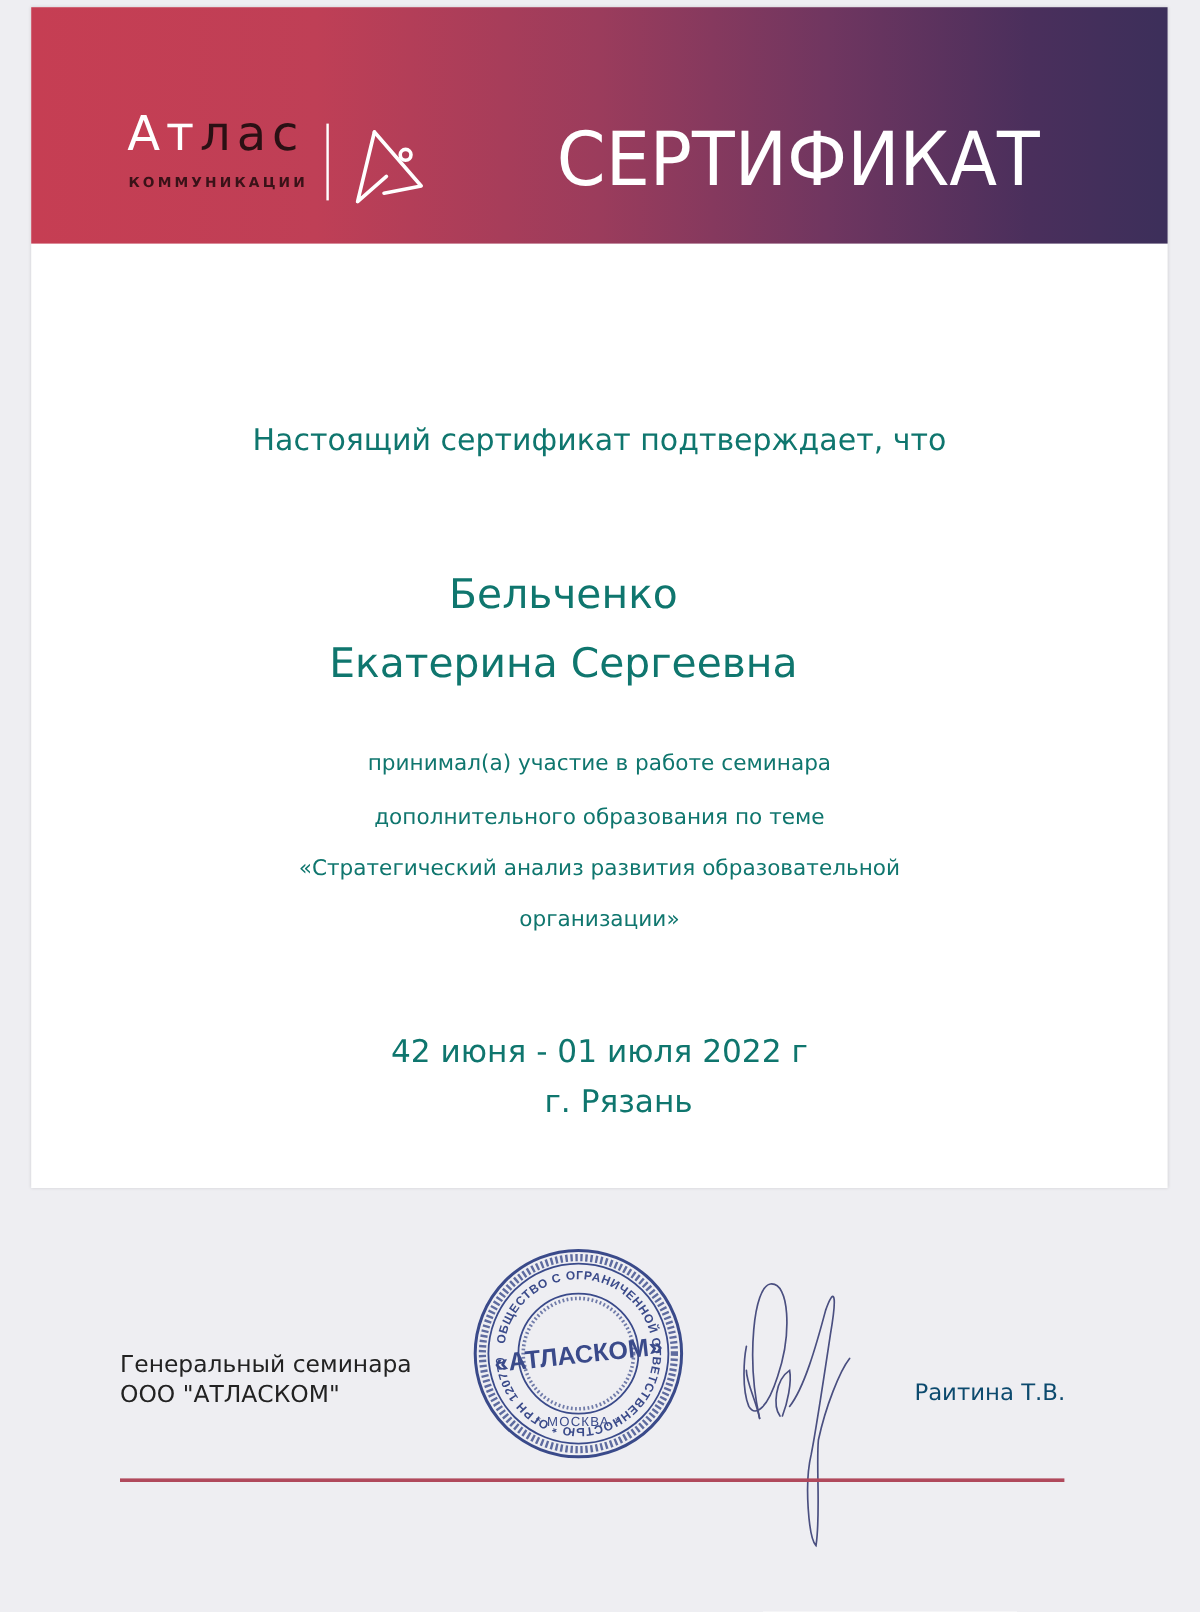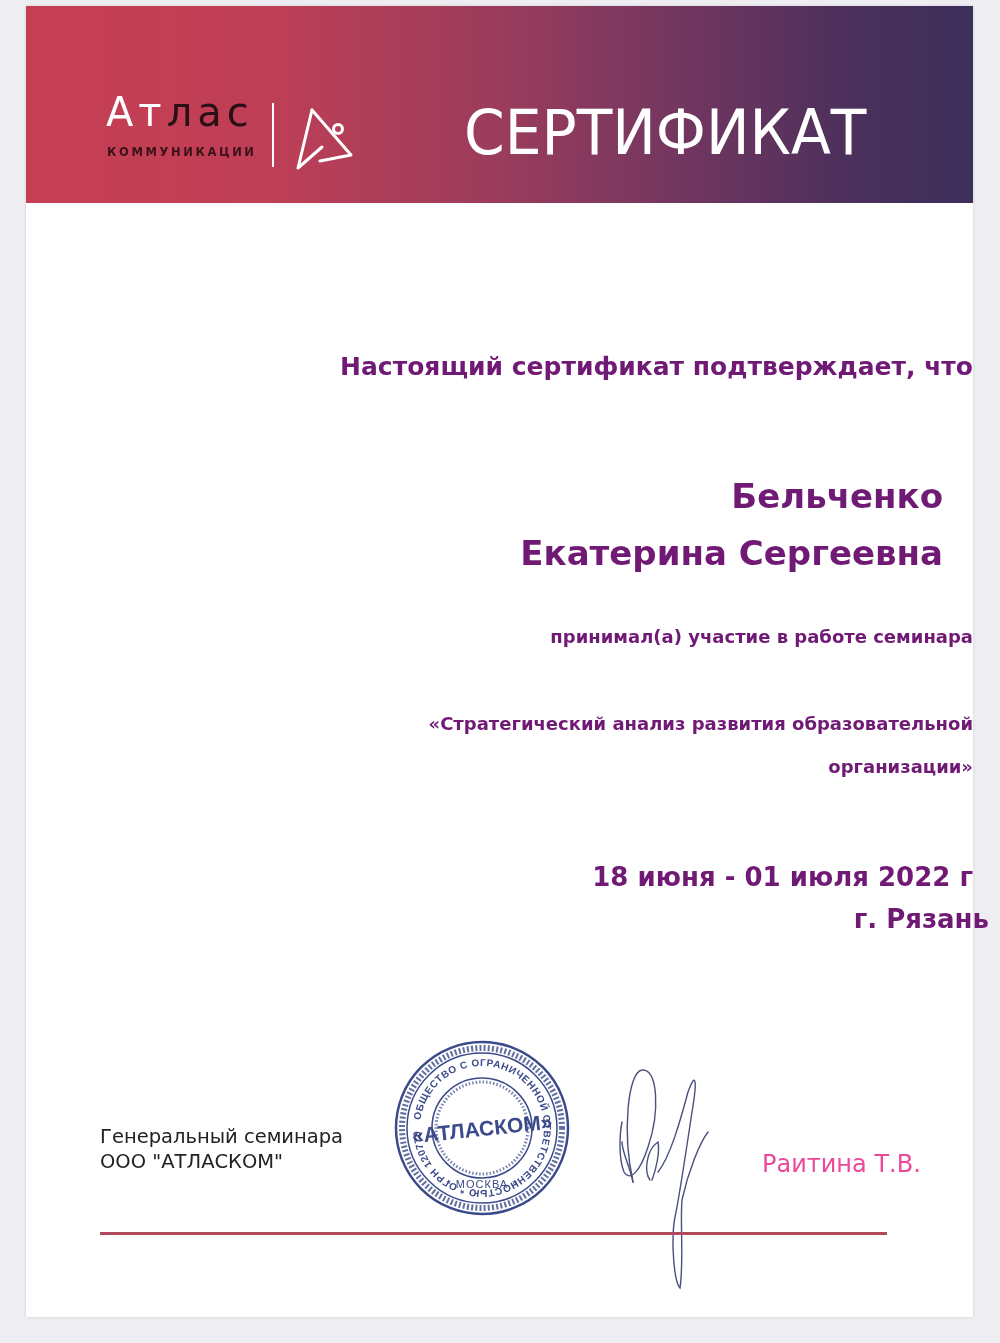--- a/index.html
+++ b/index.html
@@ -2,21 +2,21 @@
 <html><head>
 <meta charset="utf-8">
 <style>
   html, body { margin: 0; padding: 0; }
   body {
     width: 1000px; height: 1343px; position: relative; overflow: hidden;
     background: #eeeef2;
     font-family: "DejaVu Sans", "Liberation Sans", sans-serif;
   }
   .page {
-    position: absolute; left: 26px; top: 6px; width: 947px; height: 1311px;
+    position: absolute; left: 26px; top: 6px; width: 947px; height: 984px;
     background: #ffffff;
     box-shadow: 0 0 3px rgba(0,0,0,0.12);
   }
   .banner {
     position: absolute; left: 0; top: 0; width: 947px; height: 197px;
     background: linear-gradient(90deg, #c63e53 0%, #bf3f56 25%, #9b3c5c 50%, #703660 70%, #4a2f5c 88%, #3c2f5a 100%);
   }
   .logo-word {
     position: absolute; left: 80px; top: 86px;
     font-size: 40px; letter-spacing: 5px; line-height: 1;
@@ -35,42 +35,41 @@
   }
   .logo-icon { position: absolute; left: 264px; top: 94px; }
   .cert-title {
     position: absolute; left: 438px; top: 96px;
     color: #ffffff; font-size: 62px; line-height: 1;
     letter-spacing: 0px;
     font-family: "DejaVu Sans", sans-serif;
     transform: scaleX(0.94); transform-origin: left top;
   }
   .center-text {
-    position: absolute; left: 0; width: 947px; text-align: right;
-    color: #701a75;
-    font-weight: bold;
+    position: absolute; left: 0; width: 947px; text-align: center;
+    color: #0f766e;
   }
   .intro { top: 346px; font-size: 25px; }
   .name-line { font-size: 34px; }
   .name1 { top: 470px; left: -30px; }
   .name2 { top: 527px; left: -30px; }
   .body-line { font-size: 18px; }
   .p1 { top: 620px; }
   .p2 { top: 665px; }
   .p3 { top: 707px; }
   .p4 { top: 750px; }
   .date { top: 856px; font-size: 26px; }
   .city { top: 898px; font-size: 26px; margin-left: 16px; }
   .director {
     position: absolute; left: 74px; top: 1118px;
     font-size: 19.5px; color: #222; line-height: 25px;
   }
   .signer {
     position: absolute; left: 736px; top: 1144px;
-    font-size: 24px; color: #ec4899;
+    font-size: 19px; color: #0c4a6e;
   }
   .stamp { position: absolute; left: 366px; top: 1032px; }
   .signature { position: absolute; left: 574px; top: 1056px; }
   .rule {
     position: absolute; left: 74px; top: 1226px; width: 787px; height: 3px;
     background: #b0495c;
   }
 </style>
 </head>
 <body>
@@ -94,24 +93,25 @@
     </div>
     <div class="cert-title">СЕРТИФИКАТ</div>
   </div>
 
   <div class="center-text intro">Настоящий сертификат подтверждает, что</div>
 
   <div class="center-text name-line name1">Бельченко</div>
   <div class="center-text name-line name2">Екатерина Сергеевна</div>
 
   <div class="center-text body-line p1">принимал(а) участие в работе семинара</div>
+  <div class="center-text body-line p2">дополнительного образования по теме</div>
   <div class="center-text body-line p3">«Стратегический анализ развития образовательной</div>
   <div class="center-text body-line p4">организации»</div>
 
-  <div class="center-text date">18 июня - 01 июля 2022 г</div>
+  <div class="center-text date">42 июня - 01 июля 2022 г</div>
   <div class="center-text city">г. Рязань</div>
 
   <div class="director">
     <div>Генеральный семинара</div>
     <div>ООО "АТЛАСКОМ"</div>
   </div>
 
   <div class="stamp">
     <svg width="180" height="180" viewBox="0 0 180 180">
       <defs>

